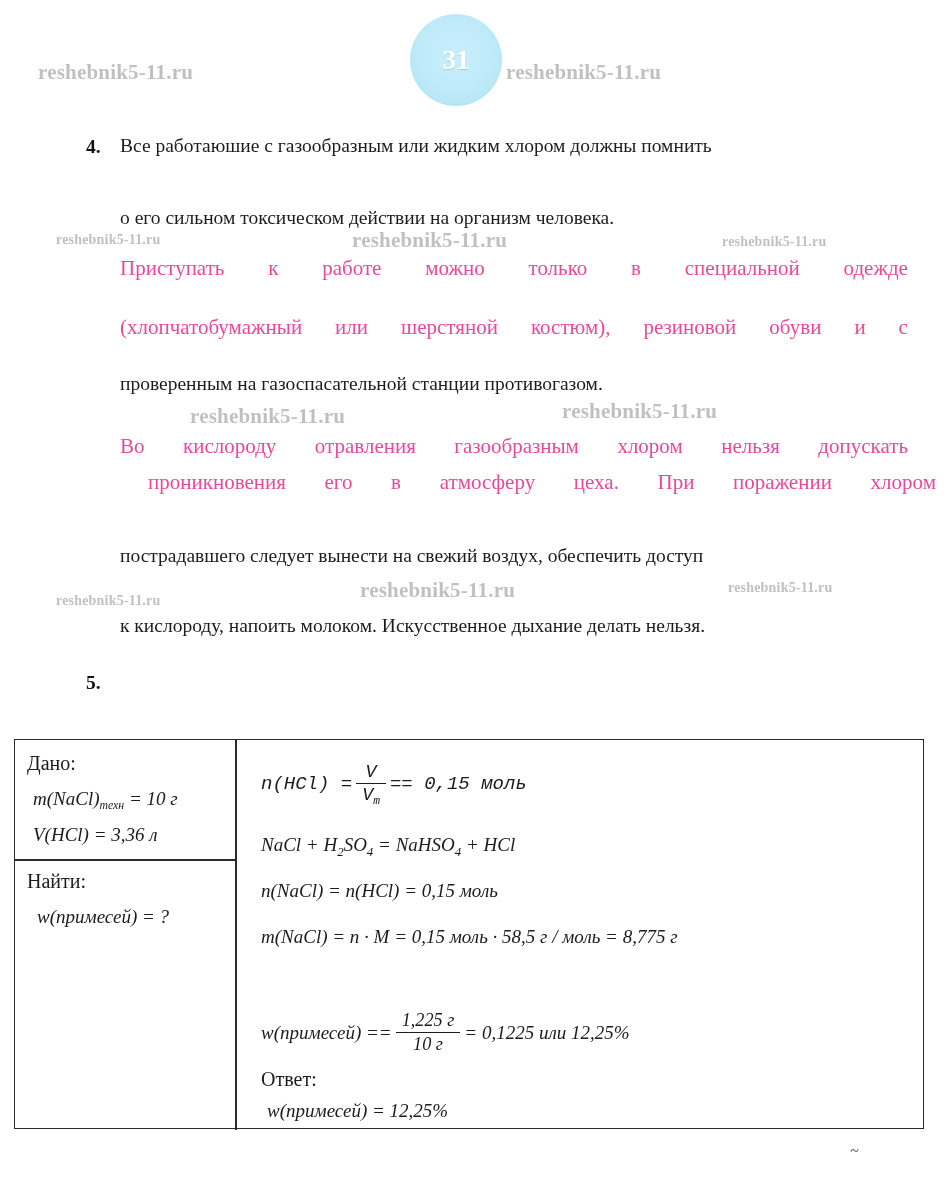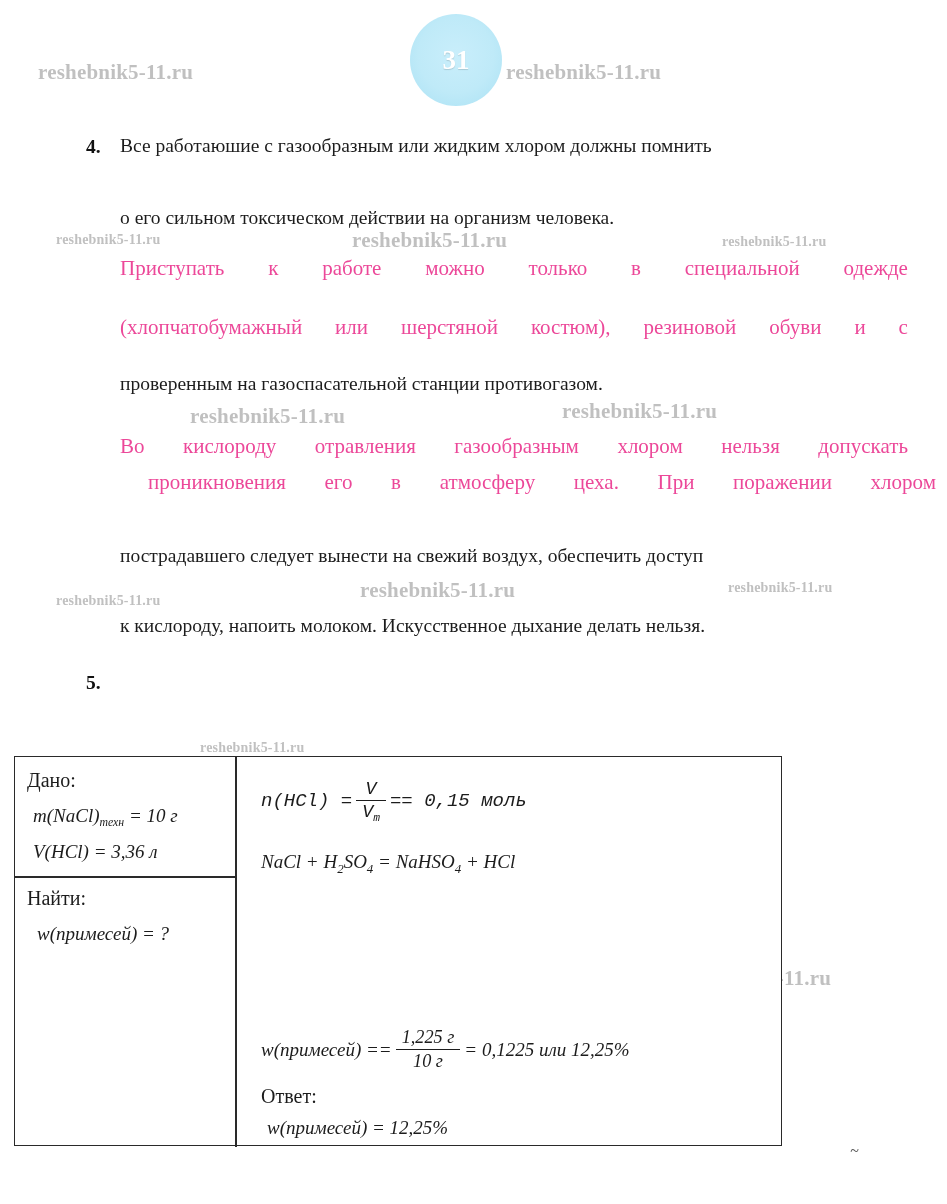--- a/index.html
+++ b/index.html
@@ -69,22 +69,22 @@
     font-size: 21px;
     color: #ec4899;
   }
   .justify-line > span { white-space: pre; }
   .justify-line.spread { justify-content: space-between; }
 
   
   .solution-box {
     position: absolute;
     left: 14px;
-    top: 756px;
-    width: 768px;
+    top: 739px;
+    width: 910px;
     height: 390px;
     border: 1.5px solid #2a2a2a;
     box-sizing: border-box;
     background: #fff;
   }
   .vrule {
     position: absolute;
     left: 220px;
     top: 0;
     width: 1.5px;
@@ -247,21 +247,23 @@
       <span class="den"><span>V</span><span class="subidx">m</span></span>
     </span>
     <span>=</span>
     <span> = 0,15 моль</span>
   </div>
 
   <div class="math" style="left:246px; top:94px;">
     NaCl + H<sub>2</sub>SO<sub>4</sub> = NaHSO<sub>4</sub> + HCl
   </div>
 
-
+  <div class="math" style="left:246px; top:140px;">n(NaCl) = n(HCl) = 0,15 моль</div>
+
+  <div class="math" style="left:246px; top:186px;">m(NaCl) = n · M = 0,15 моль · 58,5 г / моль = 8,775 г</div>
 
 
   <div class="math inline-eq" style="left:246px; top:270px;">
     <span>w(примесей) = </span>
     <span>=</span>
     <span class="frac">
       <span class="num">1,225 г</span>
       <span class="den">10 г</span>
     </span>
     <span> = 0,1225  или  12,25%</span>

